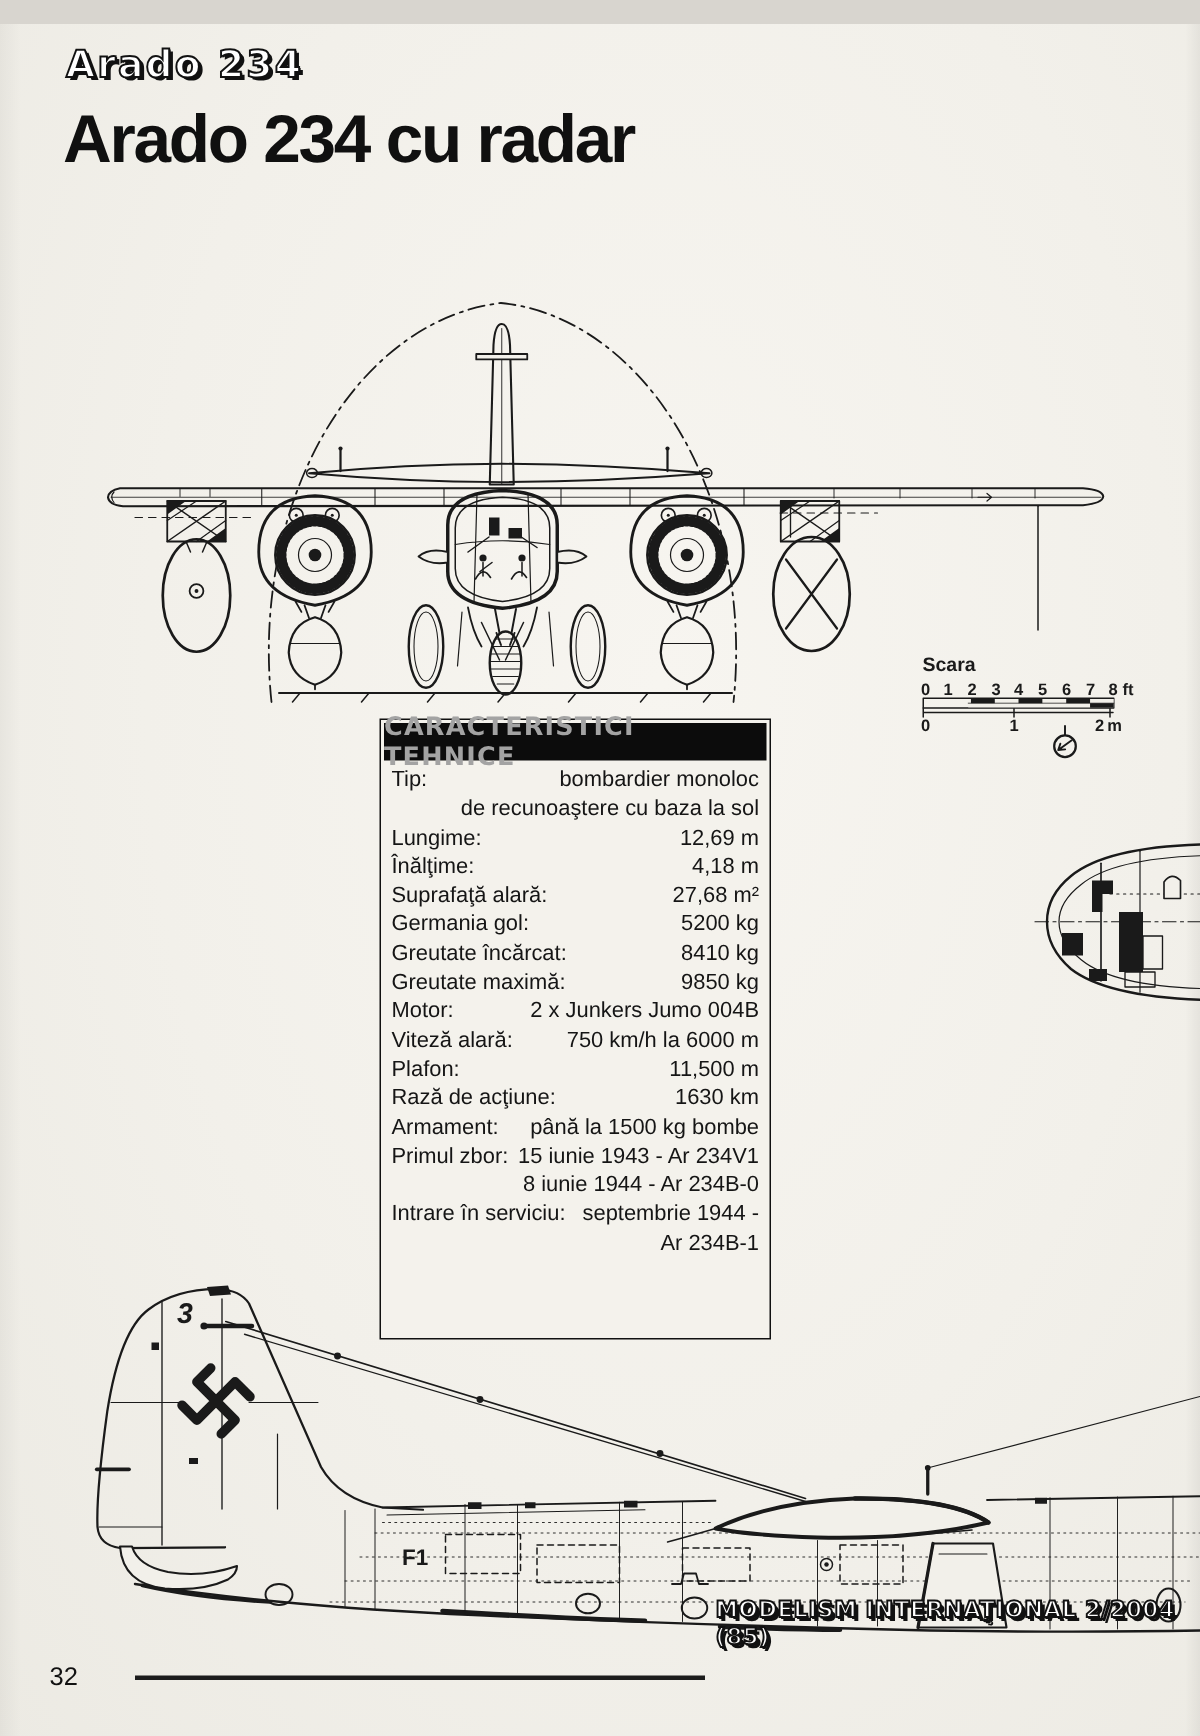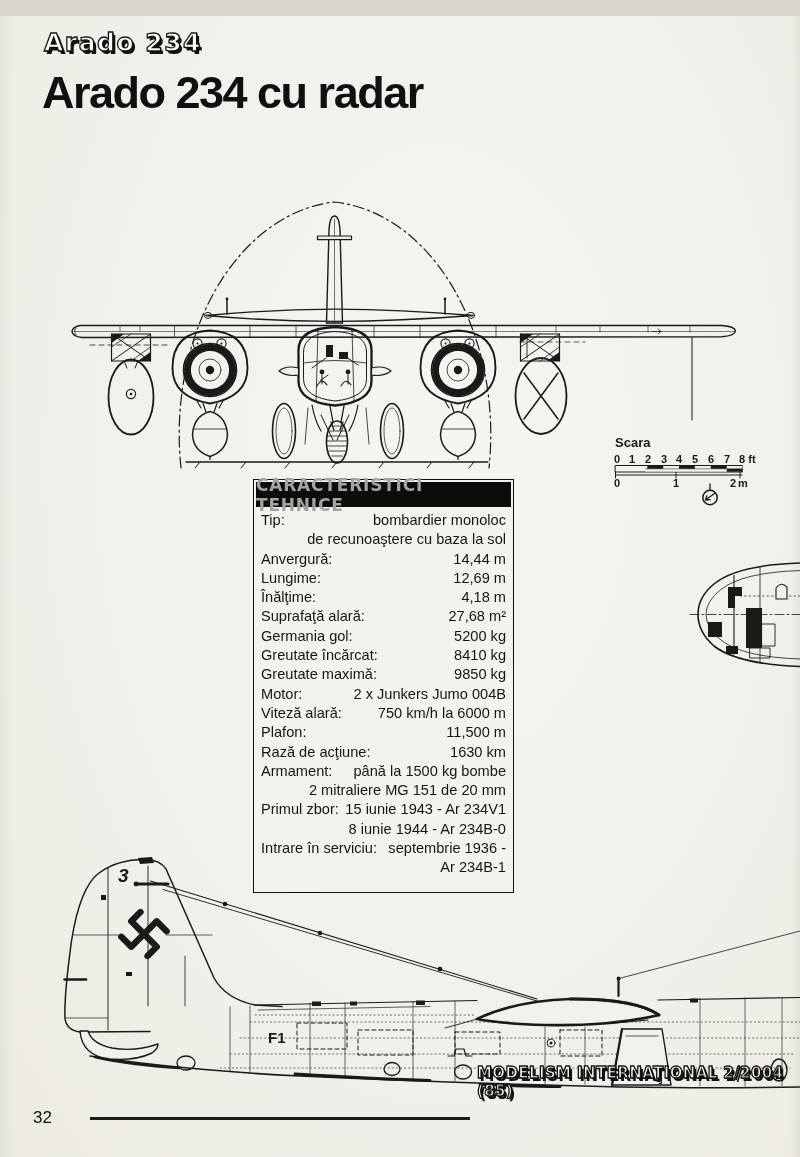--- a/index.html
+++ b/index.html
@@ -229,24 +229,20 @@
 
   <div class="abs specs">
     <div class="specs-header">CARACTERISTICI TEHNICE</div>
     <div class="spec-rows">
         <div class="spec-row">
           <span class="spec-label">Tip:</span>
           <span class="spec-value">bombardier monoloc</span>
         </div>
         <div class="spec-cont">de recunoaştere cu baza la sol</div>
         <div class="spec-row">
-          <span class="spec-label">Anvergură:</span>
-          <span class="spec-value">14,44 m</span>
-        </div>
-        <div class="spec-row">
           <span class="spec-label">Lungime:</span>
           <span class="spec-value">12,69 m</span>
         </div>
         <div class="spec-row">
           <span class="spec-label">Înălţime:</span>
           <span class="spec-value">4,18 m</span>
         </div>
         <div class="spec-row">
           <span class="spec-label">Suprafaţă alară:</span>
           <span class="spec-value">27,68 m²</span>
@@ -276,29 +272,28 @@
           <span class="spec-value">11,500 m</span>
         </div>
         <div class="spec-row">
           <span class="spec-label">Rază de acţiune:</span>
           <span class="spec-value">1630 km</span>
         </div>
         <div class="spec-row">
           <span class="spec-label">Armament:</span>
           <span class="spec-value">până la 1500 kg bombe</span>
         </div>
-        <div class="spec-cont">2 mitraliere MG 151 de 20 mm</div>
         <div class="spec-row">
           <span class="spec-label">Primul zbor:</span>
           <span class="spec-value">15 iunie 1943 - Ar 234V1</span>
         </div>
         <div class="spec-cont">8 iunie 1944 - Ar 234B-0</div>
         <div class="spec-row">
           <span class="spec-label">Intrare în serviciu:</span>
-          <span class="spec-value">septembrie 1936 -</span>
+          <span class="spec-value">septembrie 1944 -</span>
         </div>
         <div class="spec-cont">Ar 234B-1</div>
       </div>
   </div>
 
   <svg class="draw" style="left:40px;top:830px;width:760px;height:250px" viewBox="40 830 760 250">
 
     <g>
       <path class="ink" stroke-width="0.6" stroke-dasharray="1.3 2.8" d="M 250 1006 H 800 M 240 1022 H 800 M 230 1038 H 795 M 220 1052 H 790 M 255 999 H 475"></path>
     </g>

